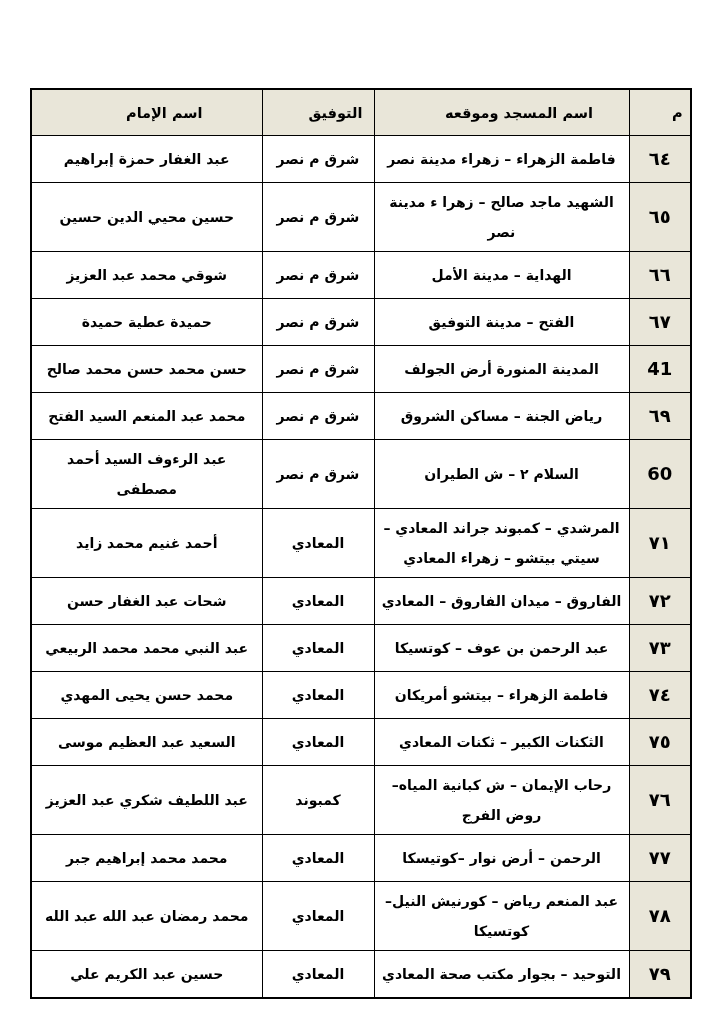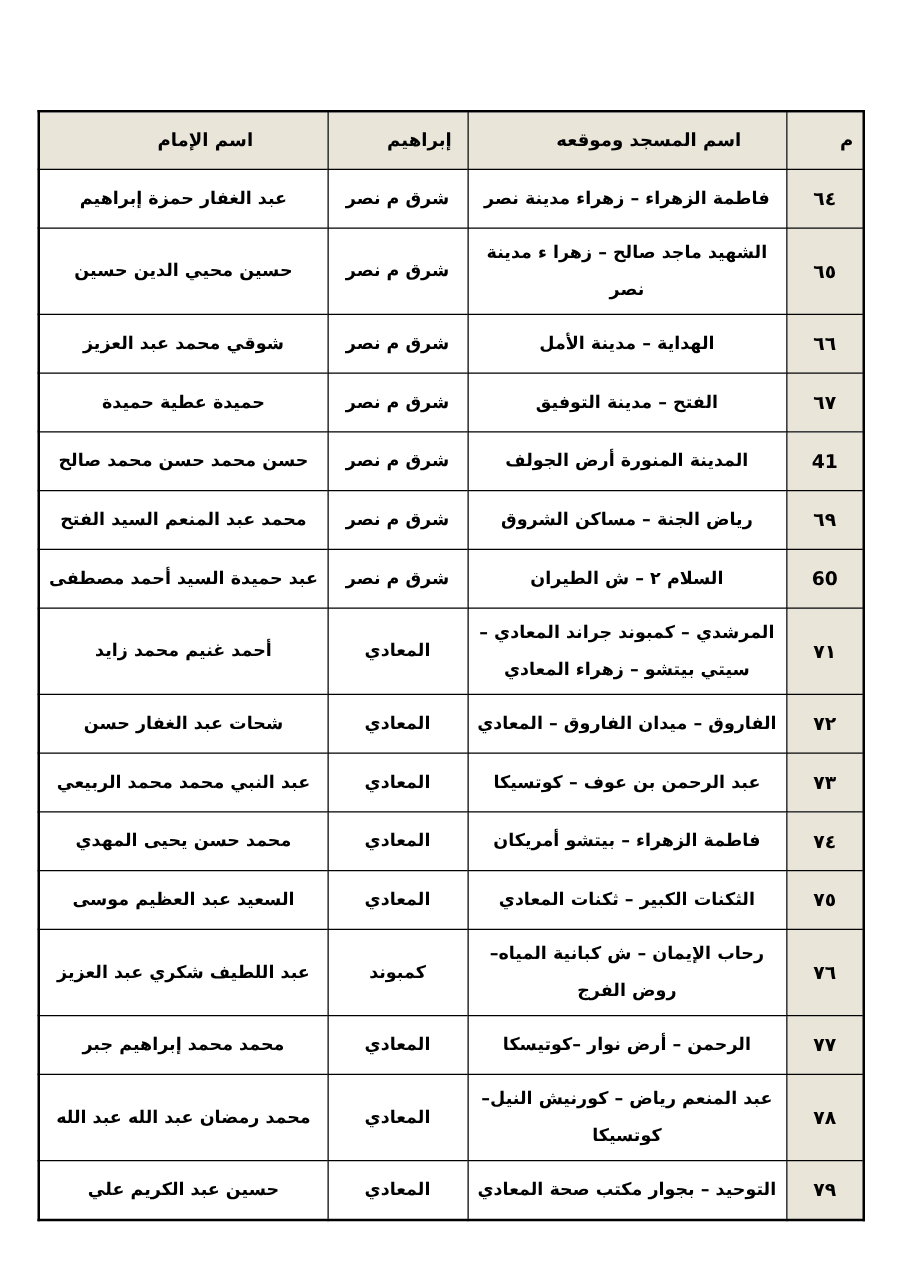--- a/index.html
+++ b/index.html
@@ -43,21 +43,21 @@
     background: var(--header-bg, #e9e6d9);
     height: 37px;
     font-size: 14.5px;
     padding-left: 41px;
   }
   .mosque-table td {
     height: 38px;
   }
   .mosque-table td.num-col {
     background: var(--numcol-bg, #e9e6d9);
-    font-size: 15px;
+    font-size: 18px;
   }
   col.c-number { width: 62px; }
   col.c-mosque { width: 255px; }
   col.c-admin  { width: 112px; }
   col.c-imam   { width: 231px; }
 </style>
 </head>
 <body>
 
 <div class="page">
@@ -65,21 +65,21 @@
     <colgroup>
       <col class="c-number">
       <col class="c-mosque">
       <col class="c-admin">
       <col class="c-imam">
     </colgroup>
     <thead>
       <tr>
         <th class="num-col">م</th>
         <th>اسم المسجد وموقعه</th>
-        <th>إبراهيم</th>
+        <th>التوفيق</th>
         <th>اسم الإمام</th>
       </tr>
     </thead>
     <tbody>
         <tr>
           <td class="num-col">٦٤</td>
           <td>فاطمة الزهراء – زهراء مدينة نصر</td>
           <td>شرق م نصر</td>
           <td>عبد الغفار حمزة إبراهيم</td>
         </tr>
@@ -110,21 +110,21 @@
         <tr>
           <td class="num-col">٦٩</td>
           <td>رياض الجنة – مساكن الشروق</td>
           <td>شرق م نصر</td>
           <td>محمد عبد المنعم السيد الفتح</td>
         </tr>
         <tr>
           <td class="num-col">60</td>
           <td>السلام ٢ – ش الطيران</td>
           <td>شرق م نصر</td>
-          <td>عبد حميدة السيد أحمد مصطفى</td>
+          <td>عبد الرءوف السيد أحمد مصطفى</td>
         </tr>
         <tr>
           <td class="num-col">٧١</td>
           <td>المرشدي – كمبوند جراند المعادي – سيتي بيتشو – زهراء المعادي</td>
           <td>المعادي</td>
           <td>أحمد غنيم محمد زايد</td>
         </tr>
         <tr>
           <td class="num-col">٧٢</td>
           <td>الفاروق – ميدان الفاروق – المعادي</td>

